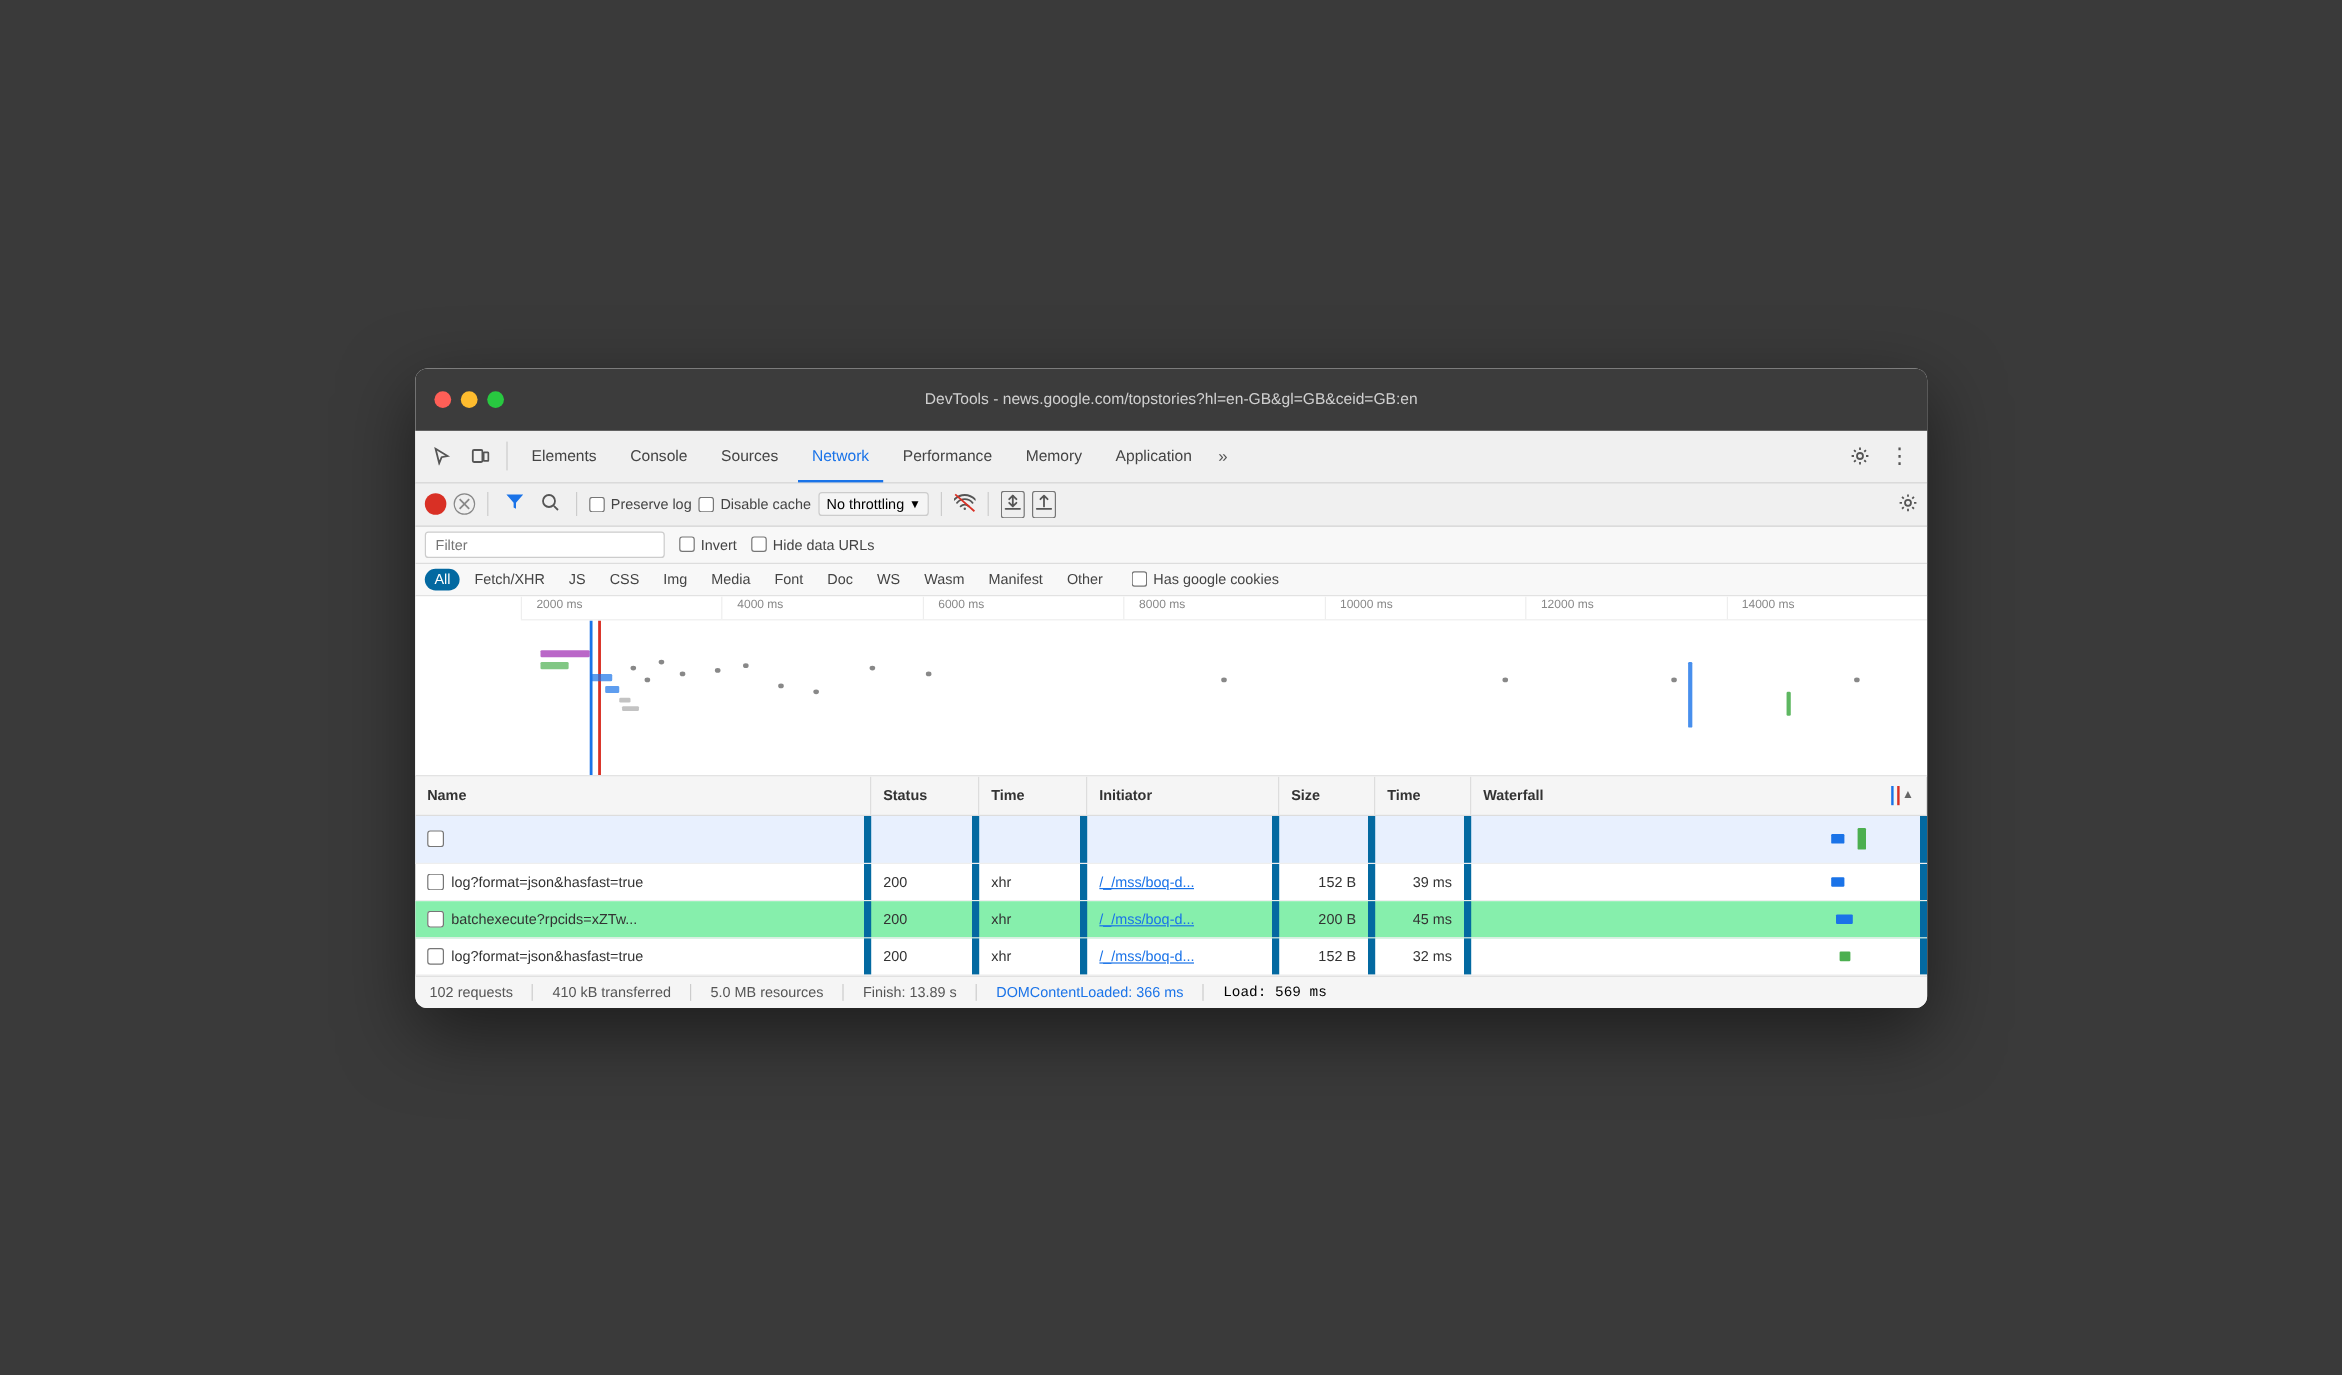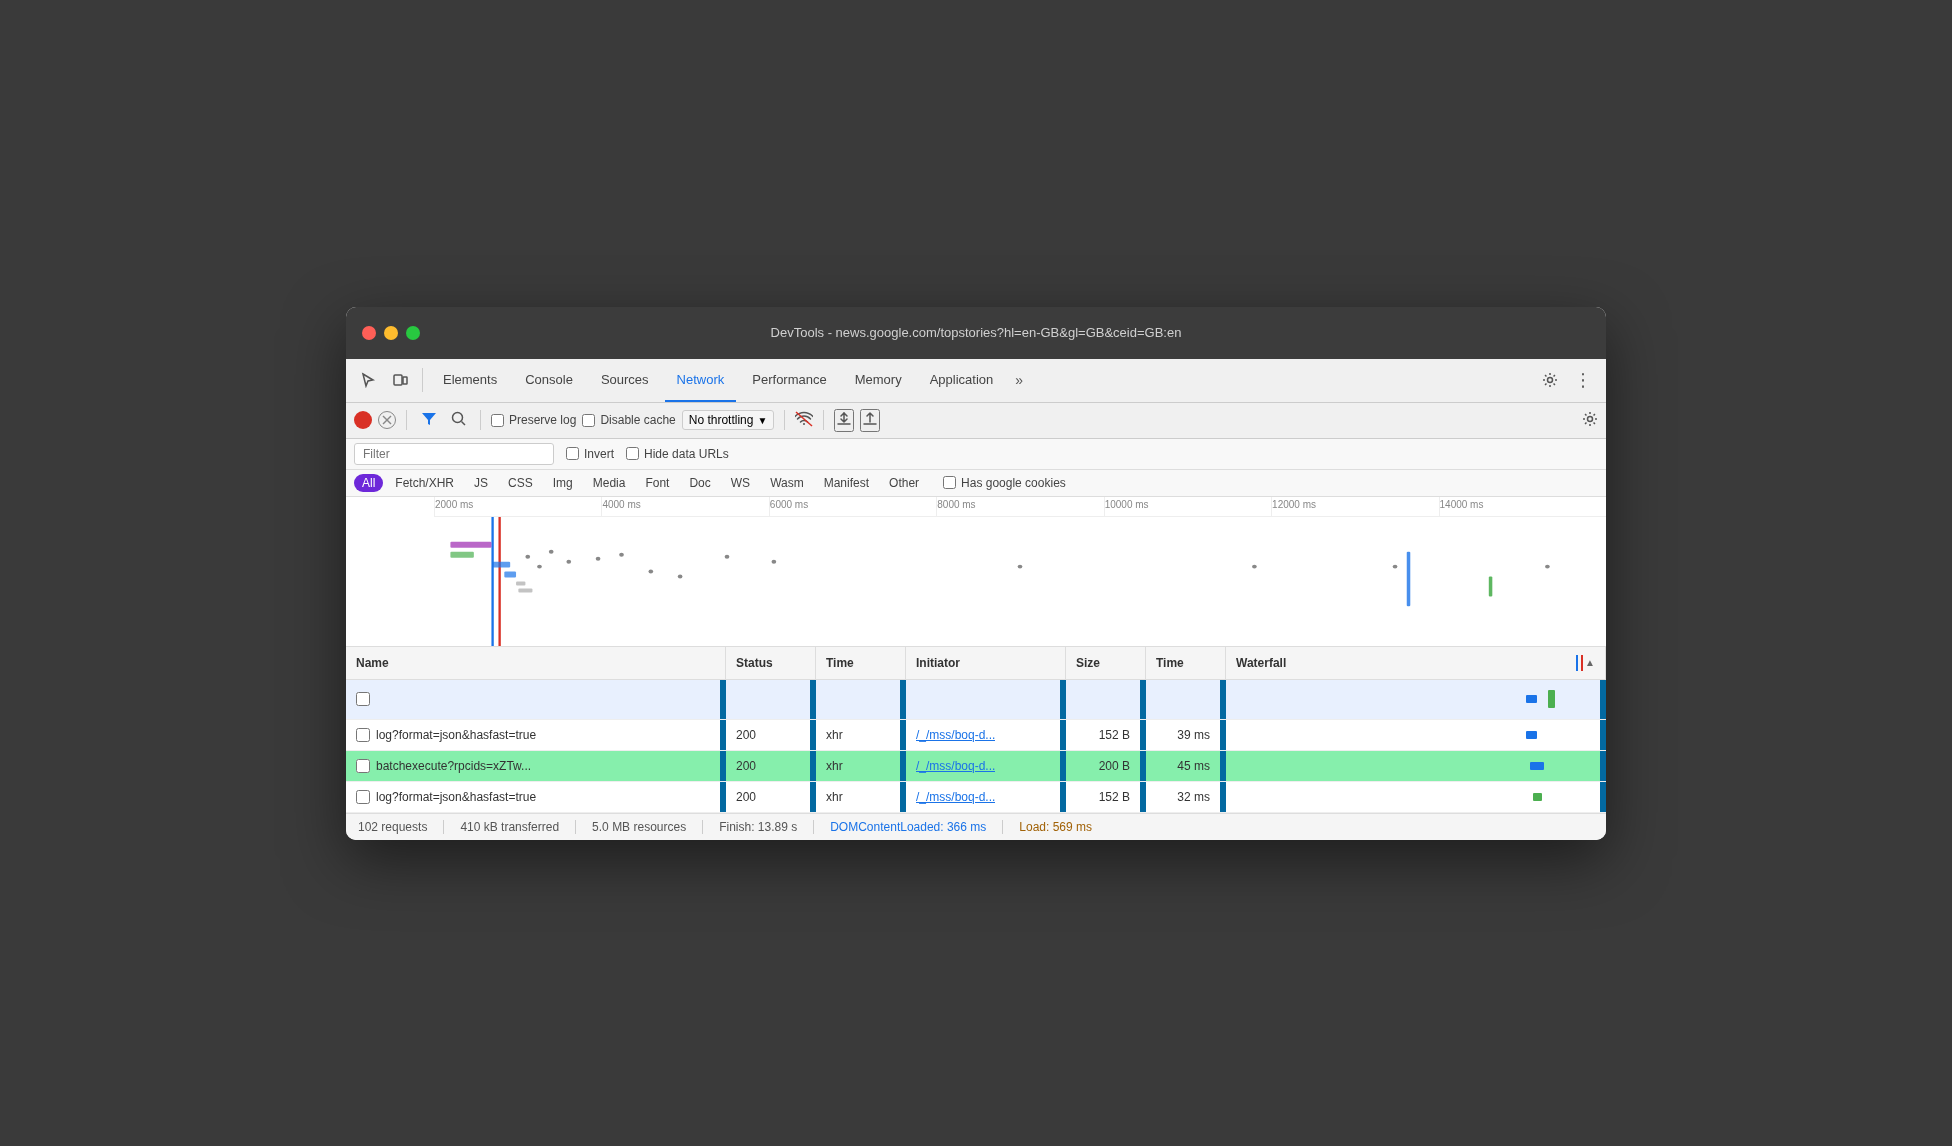--- a/index.html
+++ b/index.html
@@ -218,21 +218,21 @@
     .type-btn {
       background: none;
       border: none;
       cursor: pointer;
       padding: 2px 8px;
       font-size: 12px;
       color: #444;
       border-radius: 3px;
     }
     .type-btn.active {
-      background: #6d28d9;
+      background: #0369a1;
       color: white;
       border-radius: 10px;
     }
     .has-blocked-label {
       display: flex;
       align-items: center;
       gap: 5px;
       font-size: 12px;
       color: #444;
       cursor: pointer;
@@ -270,21 +270,21 @@
       left: 88px;
       right: 0;
       height: 20px;
       border-bottom: 1px solid #eee;
       font-size: 10px;
       color: #888;
     }
     .ruler-tick {
       flex: 1;
       border-left: 1px solid #eee;
-      padding-left: 0;
+      padding-left: 12px;
       padding-top: 2px;
     }
     .timeline-content {
       position: absolute;
       top: 20px;
       left: 88px;
       right: 0;
       bottom: 0;
     }
     
@@ -360,21 +360,21 @@
       gap: 16px;
       font-size: 12px;
       color: #555;
     }
     .status-divider {
       width: 1px;
       height: 14px;
       background: #ccc;
     }
     .dom-loaded { color: #1a73e8; font-weight: 500; }
-    .load-time { color: #a16207; font-weight: 500; }
+    .load-time { color: #000000; font-weight: 500; font-family: Liberation Mono, monospace; }
     
     .waterfall-header-blue {
       display: inline-block;
       width: 2px;
       height: 16px;
       background: #1a73e8;
       margin-right: 1px;
     }
     .waterfall-header-red {
       display: inline-block;

